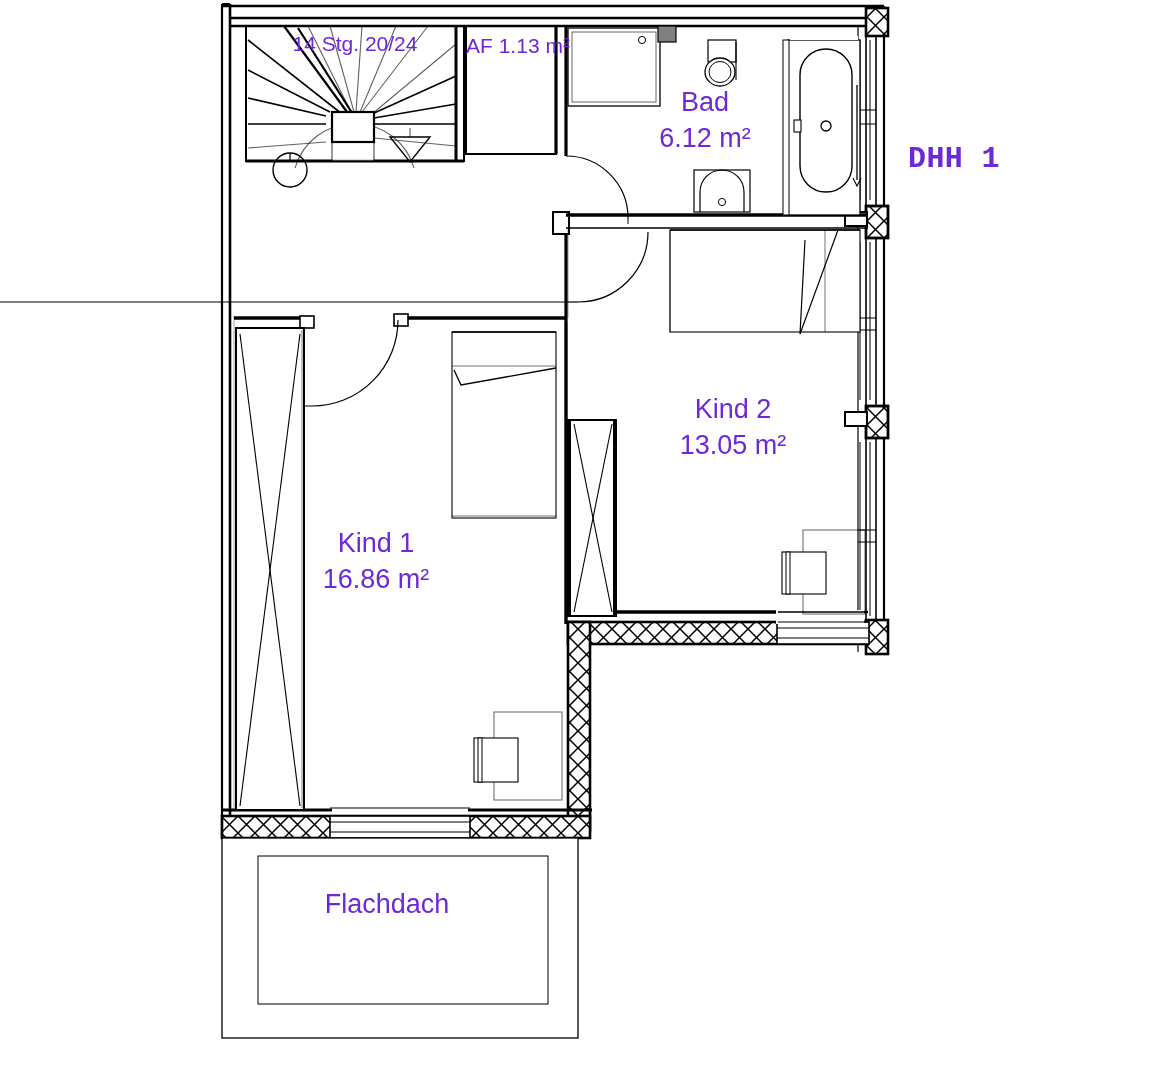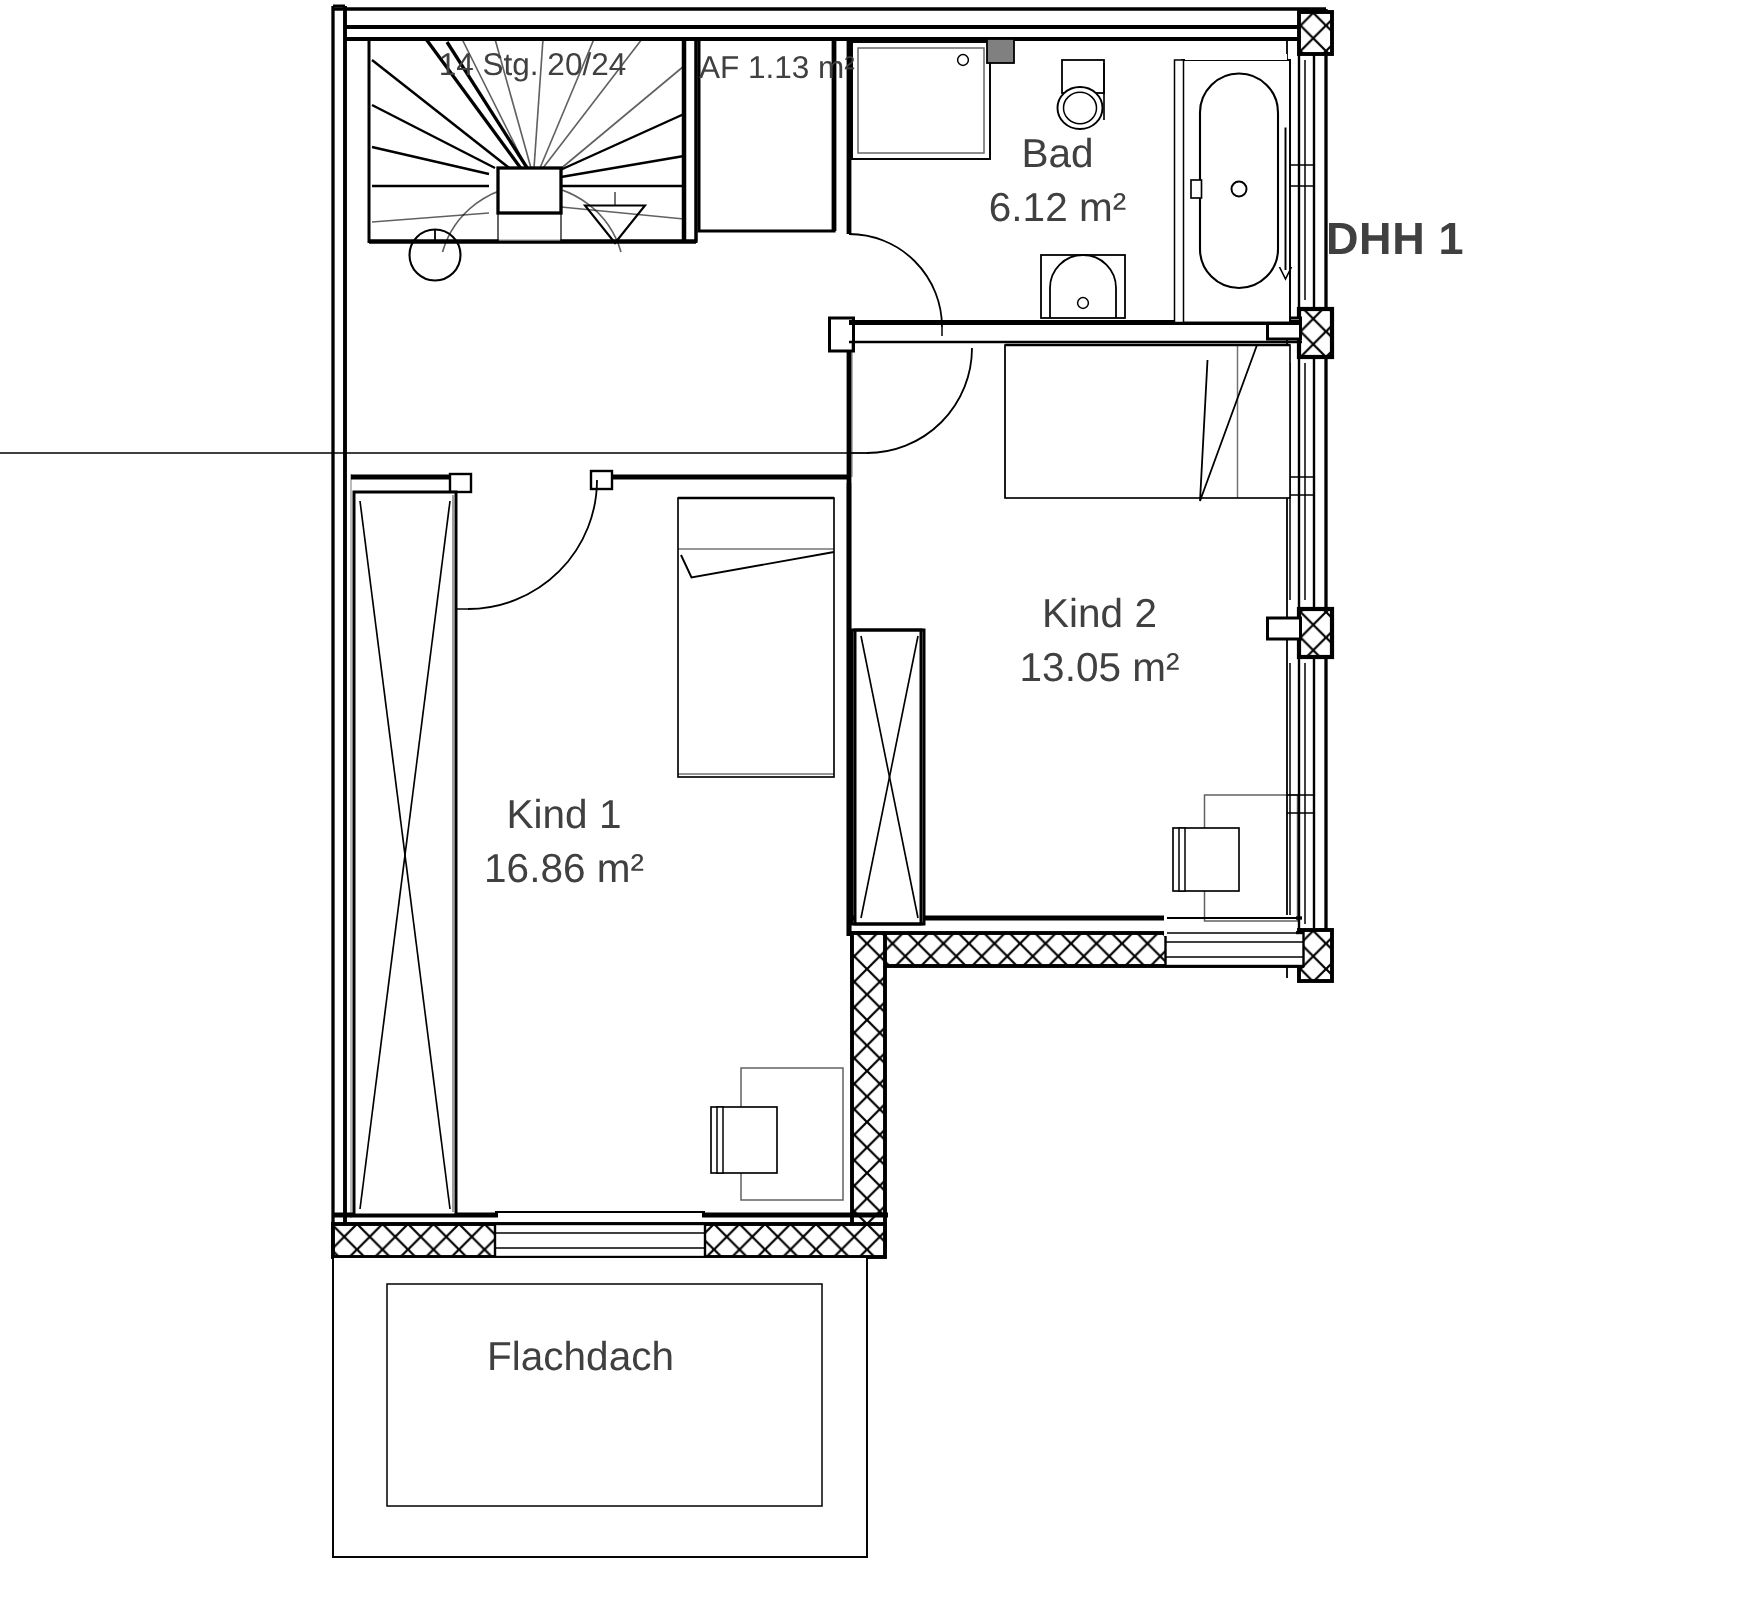--- a/index.html
+++ b/index.html
@@ -20,21 +20,21 @@
     height: 1080px;
     background: #ffffff;
   }
   #plan-svg {
     position: absolute;
     left: 0;
     top: 0;
   }
   .label {
     position: absolute;
-    color: #404040;
+    color: #6d28d9;
     white-space: nowrap;
     line-height: 1.32;
     font-family: "Liberation Sans", sans-serif;
   }
   .room-label {
     text-align: center;
     transform: translateX(-50%);
     font-size: 27px;
   }
   .room-label .room-name { display: block; }
@@ -357,17 +357,17 @@
 
   <div class="label room-label" style="left:376px; top:526px;">
     <span class="room-name">Kind 1</span>
     <span class="room-area">16.86 m²</span>
   </div>
 
   <div class="label roof-label" style="left:387px; top:887px;">
     <span>Flachdach</span>
   </div>
 
-  <div class="label plan-title" style="left:930px; top:140px;">
+  <div class="label plan-title" style="left:954px; top:140px;font-family:Liberation Mono, monospace;">
     <span>DHH 1</span>
   </div>
 
 </div>
 
 </body></html>

